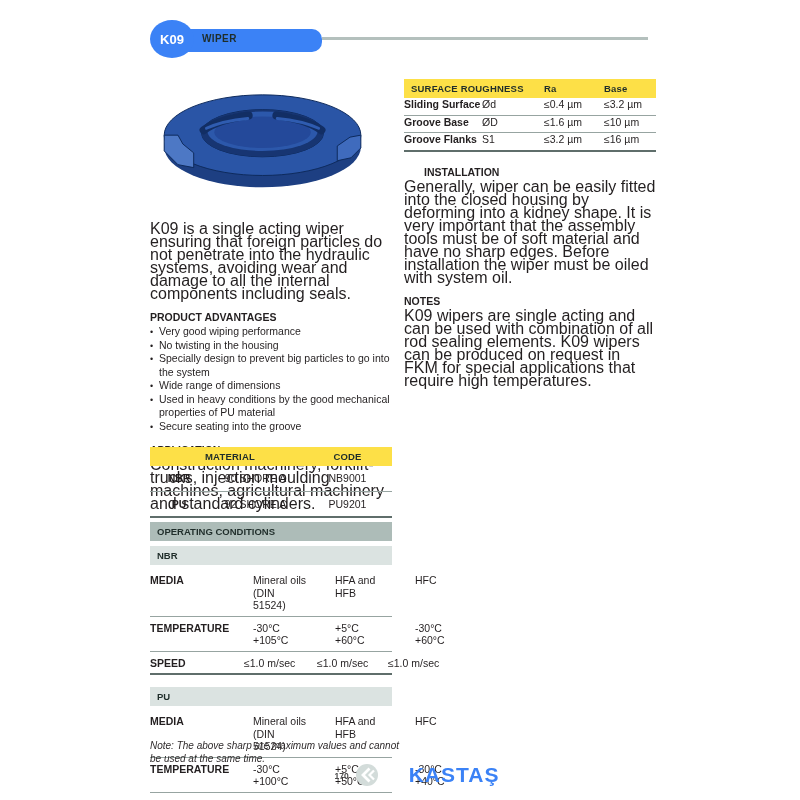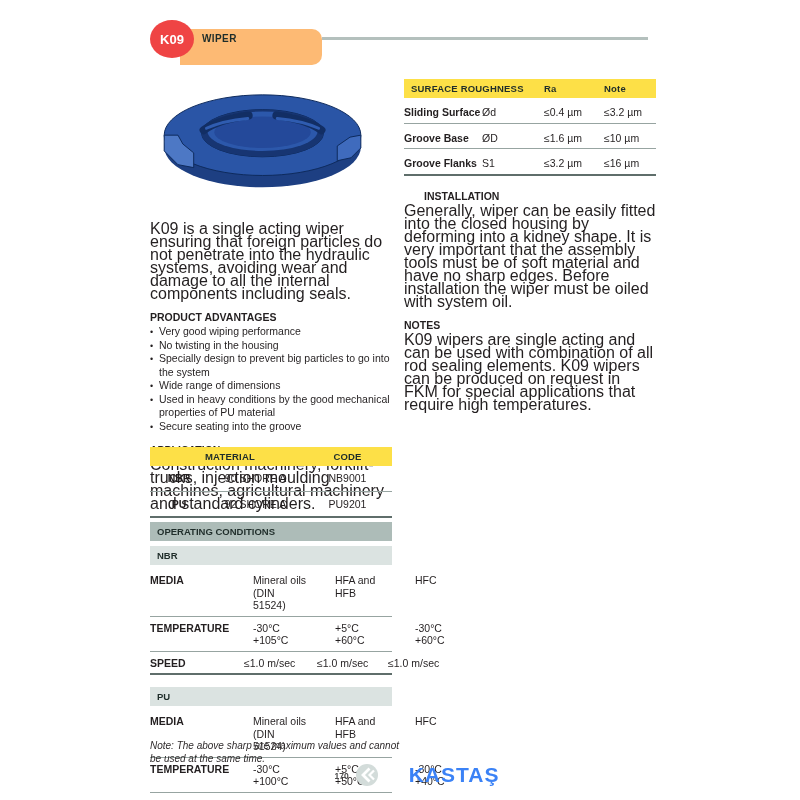--- a/index.html
+++ b/index.html
@@ -1,48 +1,48 @@
 <!DOCTYPE html>
 <html><head>
 <meta charset="utf-8">
 <style>
   * { margin:0; padding:0; box-sizing:border-box; }
   html,body { background:#ffffff; }
   body { font-family:"Liberation Sans", sans-serif; color:#231f20; }
   .page { position:relative; width:800px; height:800px; background:#fff; overflow:hidden; }
 
   
-  .hdr-pill { position:absolute; left:180px; top:29px; width:142px; height:36px;
-              background:#fdba74; border-radius:0 10px 10px 0; }
+  .hdr-pill { position:absolute; left:180px; top:29px; width:142px; height:23px;
+              background:#3b82f6; border-radius:0 10px 10px 0; }
   .hdr-pill span { position:absolute; left:22px; top:4px; font-size:10px; font-weight:bold;
                    letter-spacing:.4px; color:#1f2d2a; }
   .hdr-line { position:absolute; left:322px; top:37px; width:326px; height:3px; background:#b4c0bd; }
   .hdr-circle { position:absolute; left:150px; top:20px; width:44px; height:38px;
-                background:#ef4444; border-radius:50%; display:flex; align-items:center;
+                background:#3b82f6; border-radius:50%; display:flex; align-items:center;
                 justify-content:center; }
   .hdr-circle span { color:#fff; font-weight:bold; font-size:13px; }
 
   
   .col-left  { position:absolute; left:150px; top:222px; width:242px; }
   .col-right { position:absolute; left:404px; top:79px;  width:252px; }
 
   .body-text { font-size:16px; line-height:13px; }
   .sec-head  { font-size:10.5px; font-weight:bold; margin-bottom:2px; }
   .mt { margin-top:11px; }
 
   .bullets { margin-top:1px; }
   .bullet { position:relative; padding-left:9px; font-size:10.5px; line-height:13.5px; }
   .bullet::before { content:"•"; position:absolute; left:0; top:0; font-size:9px; line-height:14px; }
 
   
   .tbl-head-bar { background:#fde047; font-weight:bold; font-size:9.5px; color:#1f2d2a;
                   letter-spacing:.2px; }
   .sub-bar { background:#dbe3e1; font-weight:bold; font-size:9.5px; color:#1f2d2a;
              padding:4px 0 4px 7px; margin-bottom:4px; }
-  .cell { font-size:10.5px; line-height:12.5px; padding:8px 0 4px 0; }
+  .cell { font-size:10.5px; line-height:12.5px; padding:0 0 4px 0; }
   .pre { white-space:pre-line; }
   .b { font-weight:bold; }
 
   
   .sr-grid { display:grid; grid-template-columns:78px 62px 60px 52px; }
   .sr-grid .hcell { padding:4px 0 4px 0; }
   .sr-grid .h1 { grid-column:1 / span 2; padding-left:7px; }
   .sr-row { border-bottom:1.5px solid #97a4a1; }
   .sr-last { border-bottom:2px solid #5f6e6b; }
 
@@ -120,21 +120,21 @@
 
     <div class="sec-head mt">APPLICATION</div>
     <p class="body-text">Construction machinery, forklift-trucks, injection moulding machines, agricultural machinery and standard cylinders.</p>
   </div>
 
   <div class="col-right">
     <div>
       <div class="sr-grid tbl-head-bar">
         <div class="hcell h1">SURFACE ROUGHNESS</div>
         <div class="hcell">Ra</div>
-        <div class="hcell">Note</div>
+        <div class="hcell">Base</div>
       </div>
       <div class="sr-grid sr-row">
         <div class="cell b">Sliding Surface</div>
         <div class="cell">Ød</div>
         <div class="cell">≤0.4 µm</div>
         <div class="cell">≤3.2 µm</div>
       </div>
       <div class="sr-grid sr-row">
         <div class="cell b">Groove Base</div>
         <div class="cell">ØD</div>

